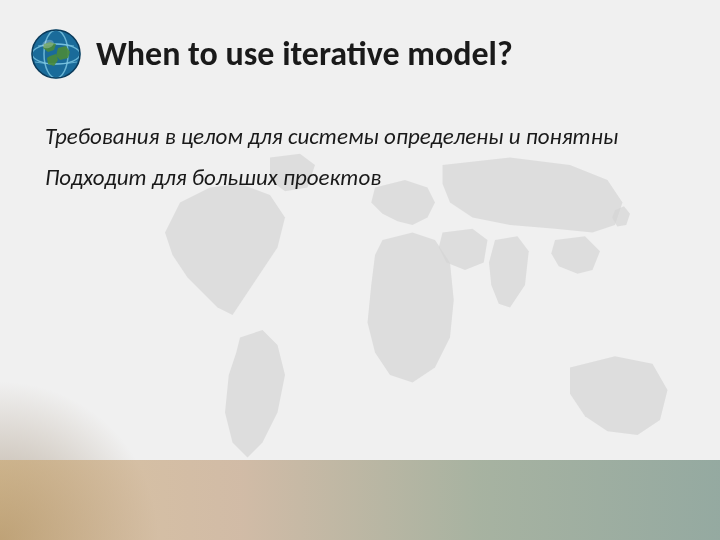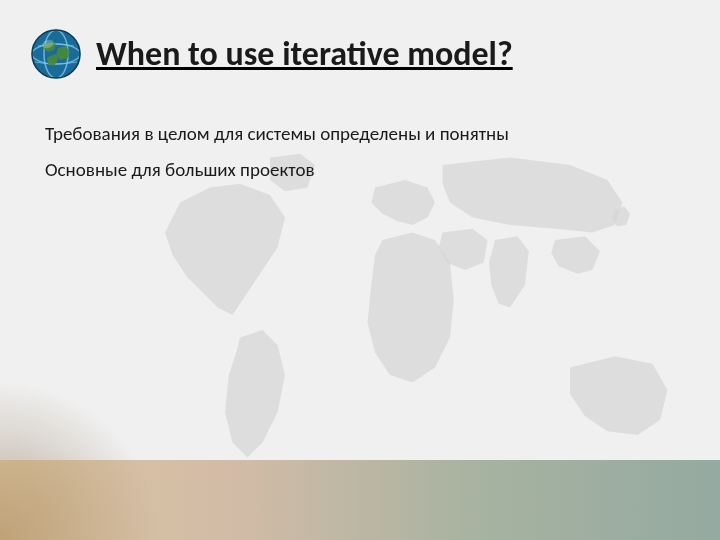--- a/index.html
+++ b/index.html
@@ -30,21 +30,20 @@
       height: 420px;
       opacity: 0.25;
     }
 
     .header {
       display: flex;
       align-items: center;
       padding: 28px 40px 20px 30px;
       position: relative;
       z-index: 2;
-      text-decoration: underline;
     }
 
     .globe-icon {
       width: 52px;
       height: 52px;
       margin-right: 14px;
       flex-shrink: 0;
     }
 
     .title {
@@ -54,25 +53,26 @@
       line-height: 1.1;
     }
 
     .content {
       padding: 20px 50px 20px 45px;
       position: relative;
       z-index: 2;
     }
 
     .bullet-item {
-      font-size: 19px;
+      font-size: 23px;
       color: #1a1a1a;
       line-height: 1.45;
       margin-bottom: 8px;
       text-align: justify;
+      font-style: italic;
     }
 
     
     .bottom-overlay {
       position: absolute;
       bottom: 0;
       left: 0;
       right: 0;
       height: 80px;
       background: linear-gradient(to right, #c8a060, #b8906a, #6b8060, #4a7060);
@@ -140,16 +140,16 @@
         <circle cx="26" cy="26" r="24" fill="none" stroke="#0a3a5a" stroke-width="1.5"></circle>
 
         <ellipse cx="18" cy="16" rx="6" ry="4" fill="white" opacity="0.25" transform="rotate(-20,18,16)"></ellipse>
       </svg>
     </div>
     <h1 class="title">When to use iterative model?</h1>
   </div>
 
   <div class="content">
     <p class="bullet-item">Требования в целом для системы определены и понятны</p>
-    <p class="bullet-item">Основные для больших проектов</p>
+    <p class="bullet-item">Подходит для больших проектов</p>
   </div>
 
 </div>
 
 </body></html>

